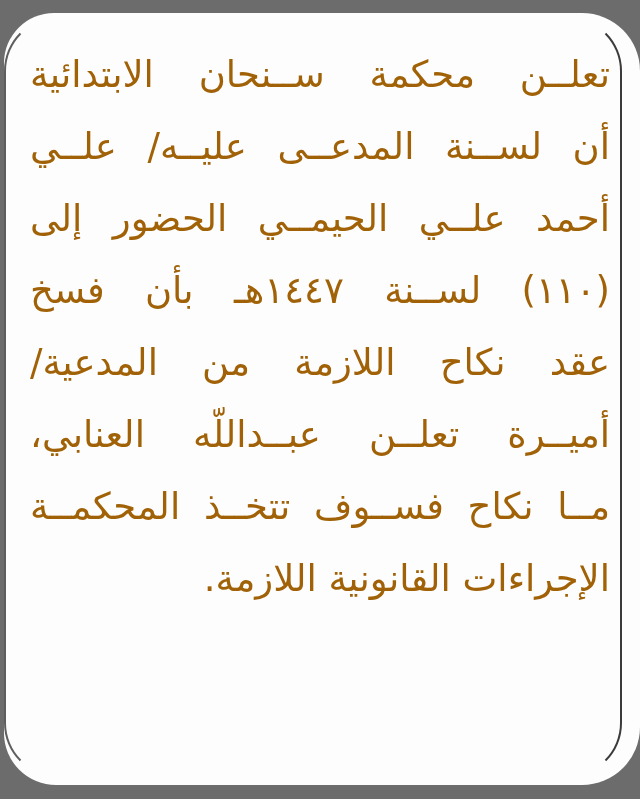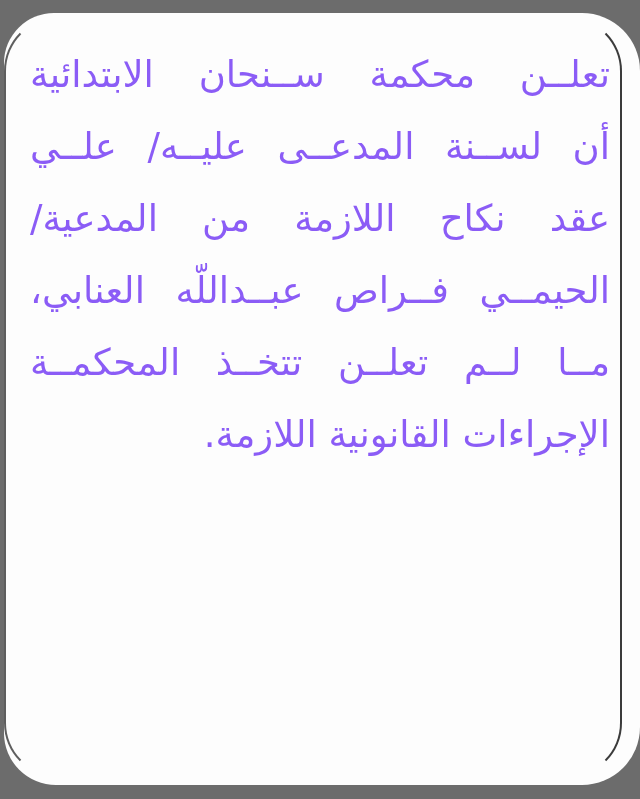--- a/index.html
+++ b/index.html
@@ -32,21 +32,21 @@
     border-left-color: #5e5e5e;
     border-radius: 54px;
     pointer-events: none;
   }
   .content {
     position: absolute;
     top: 26px;
     left: 26px;
     right: 30px;
     direction: rtl;
-    color: #8b5cf6;
+    color: #a16207;
   }
   .line {
     height: 72px;
     line-height: 72px;
     font-size: 37px;
     white-space: nowrap;
     text-align: justify;
     text-align-last: justify;
     letter-spacing: 0px;
   }
@@ -56,18 +56,20 @@
   }
 </style>
 </head>
 <body>
 
 <div class="paper">
   <div class="ad-border"></div>
   <div class="content" dir="rtl" lang="ar">
     <div class="line">تعلــن محكمة ســنحان الابتدائية</div>
     <div class="line">أن لســنة المدعــى عليــه/ علــي</div>
+    <div class="line">أحمد علــي الحيمــي الحضور إلى</div>
+    <div class="line">(١١٠) لســنة ١٤٤٧هـ بأن فسخ</div>
     <div class="line">عقد نكاح اللازمة من المدعية/</div>
-    <div class="line">الحيمــي فــراص عبــداللّه العنابي،</div>
-    <div class="line">مــا لــم تعلــن تتخــذ المحكمــة</div>
+    <div class="line">أميــرة تعلــن عبــداللّه العنابي،</div>
+    <div class="line">مــا نكاح فســوف تتخــذ المحكمــة</div>
     <div class="line last">الإجراءات القانونية اللازمة.</div>
   </div>
 </div>
 
 </body></html>

